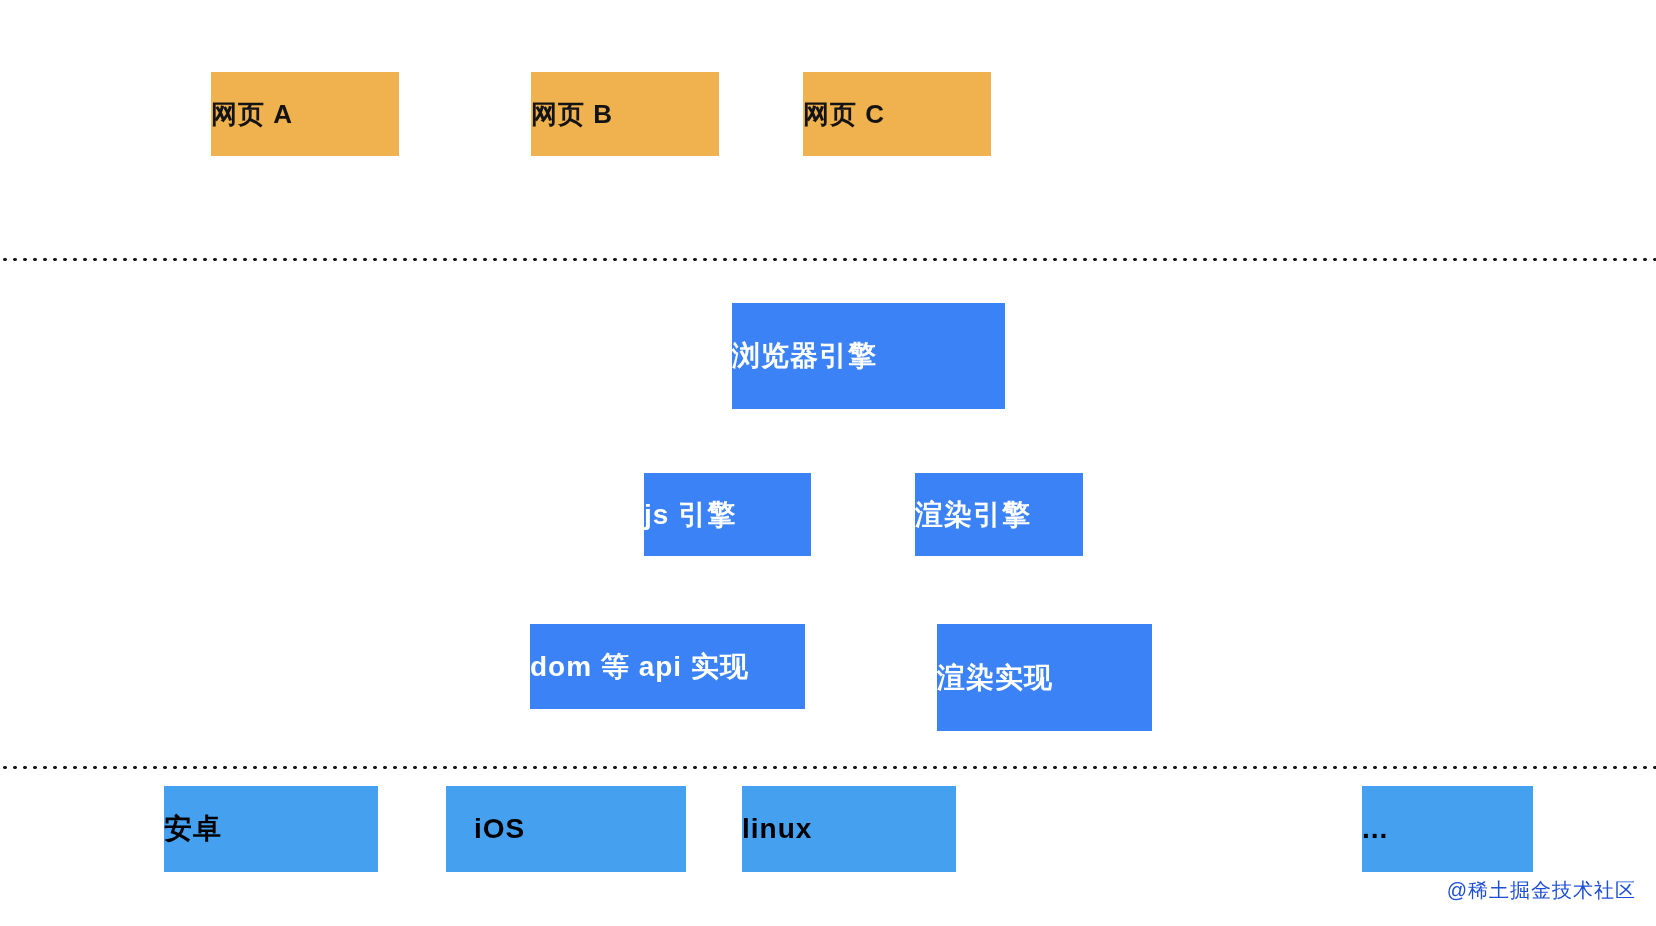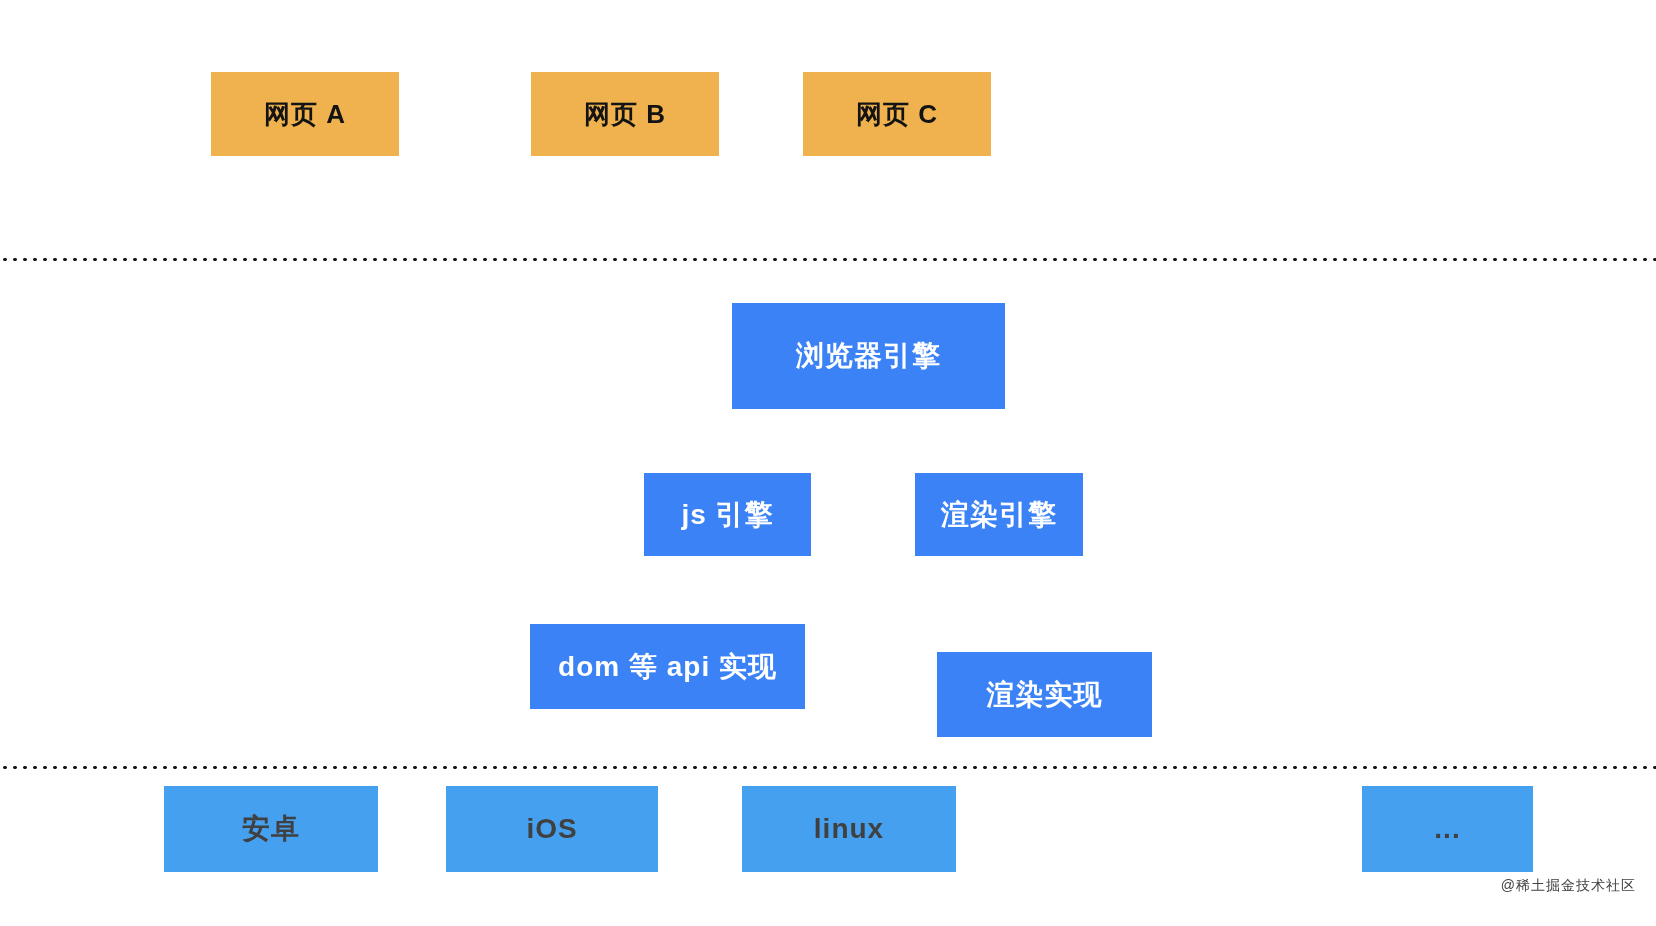--- a/index.html
+++ b/index.html
@@ -12,38 +12,38 @@
     position: relative;
     width: 1656px;
     height: 926px;
     background: #ffffff;
     overflow: hidden;
   }
   .box {
     position: absolute;
     display: flex;
     align-items: center;
-    justify-content: center;
+    justify-content: flex-start;
     font-weight: 700;
     letter-spacing: 1px;
     white-space: nowrap;
   }
   .box.web-page {
     background: #F0B24E;
     color: #131313;
     font-size: 26px;
   }
   .box.engine {
     background: #3b82f6;
     color: #ffffff;
     font-size: 28px;
   }
   .box.os {
     background: #45A1F0;
-    color: #404040;
+    color: #000000;
     font-size: 28px;
   }
   .divider {
     position: absolute;
     left: 0;
     width: 1656px;
     height: 7px;
     background-image: radial-gradient(circle, #1A1A1A 1.7px, transparent 1.9px);
     background-size: 10px 7px;
     background-repeat: repeat-x;
@@ -56,37 +56,37 @@
   .wp-c { left: 803px; }
   .wp-d { left: 1162px; }
 
   .divider-1 { top: 256px; }
   .divider-2 { top: 764px; }
 
   .browser-engine { left: 732px; top: 303px; width: 273px; height: 106px; }
   .js-engine      { left: 644px; top: 473px; width: 167px; height: 83px;  }
   .render-engine  { left: 915px; top: 473px; width: 168px; height: 83px;  }
   .dom-api        { left: 530px; top: 624px; width: 275px; height: 85px;  }
-  .render-impl    { left: 937px; top: 652px; width: 215px; height: 85px;  }
+  .render-impl    { left: 937px; top: 624px; width: 215px; height: 107px;  }
 
   
   .os-row { top: 786px; height: 86px; }
   .os-android { left: 164px;  width: 214px; }
-  .os-ios     { left: 446px;  width: 212px; }
+  .os-ios     { left: 446px;  width: 212px; padding-left: 28px; }
   .os-linux   { left: 742px;  width: 214px; }
   .os-windows { left: 1066px; width: 213px; }
   .os-more    { left: 1362px; width: 171px; }
 
   .watermark {
     position: absolute;
     right: 20px;
     top: 877px;
-    font-size: 14px;
+    font-size: 20px;
     font-weight: 400;
-    color: #404040;
+    color: #1d4ed8;
     letter-spacing: 1px;
   }
 </style>
 </head>
 <body>
 
 <div class="canvas">
 
   <div class="box web-page wp wp-a">
     <span>网页 A</span>

